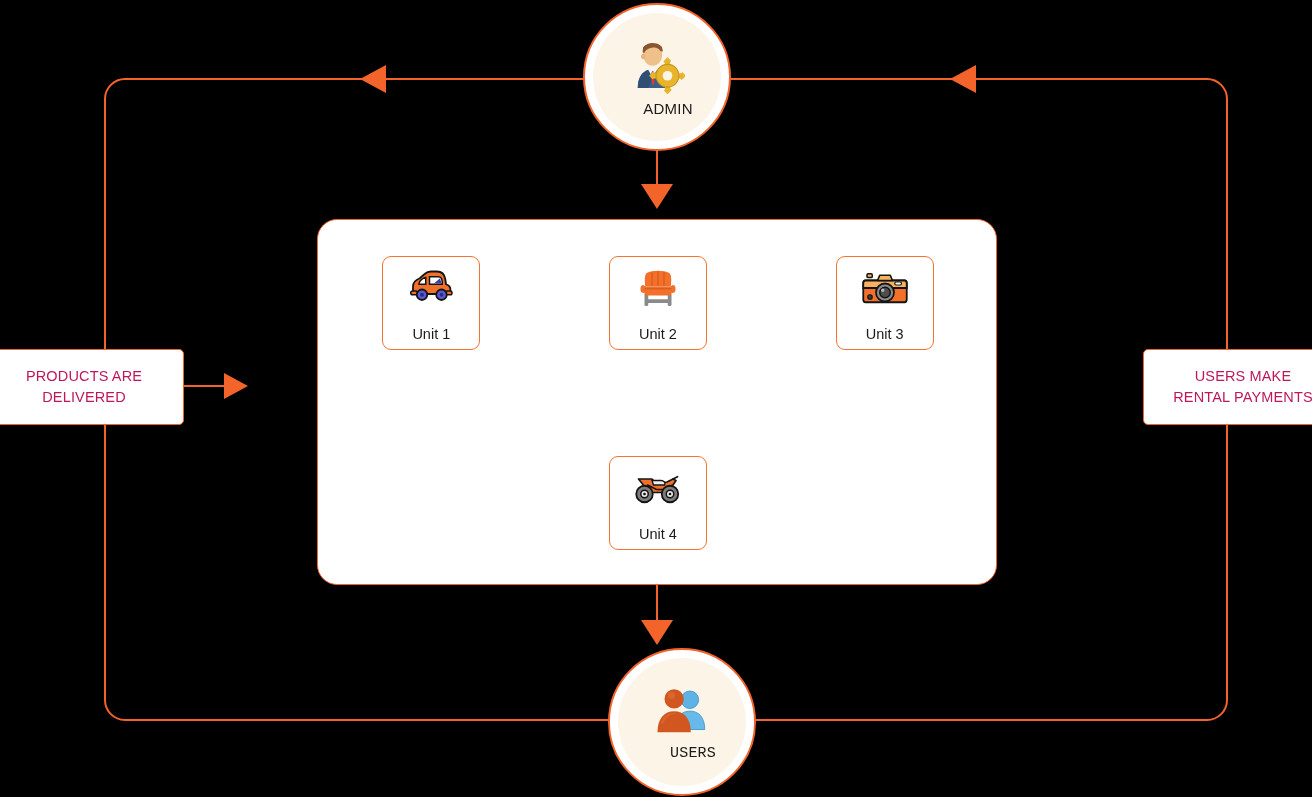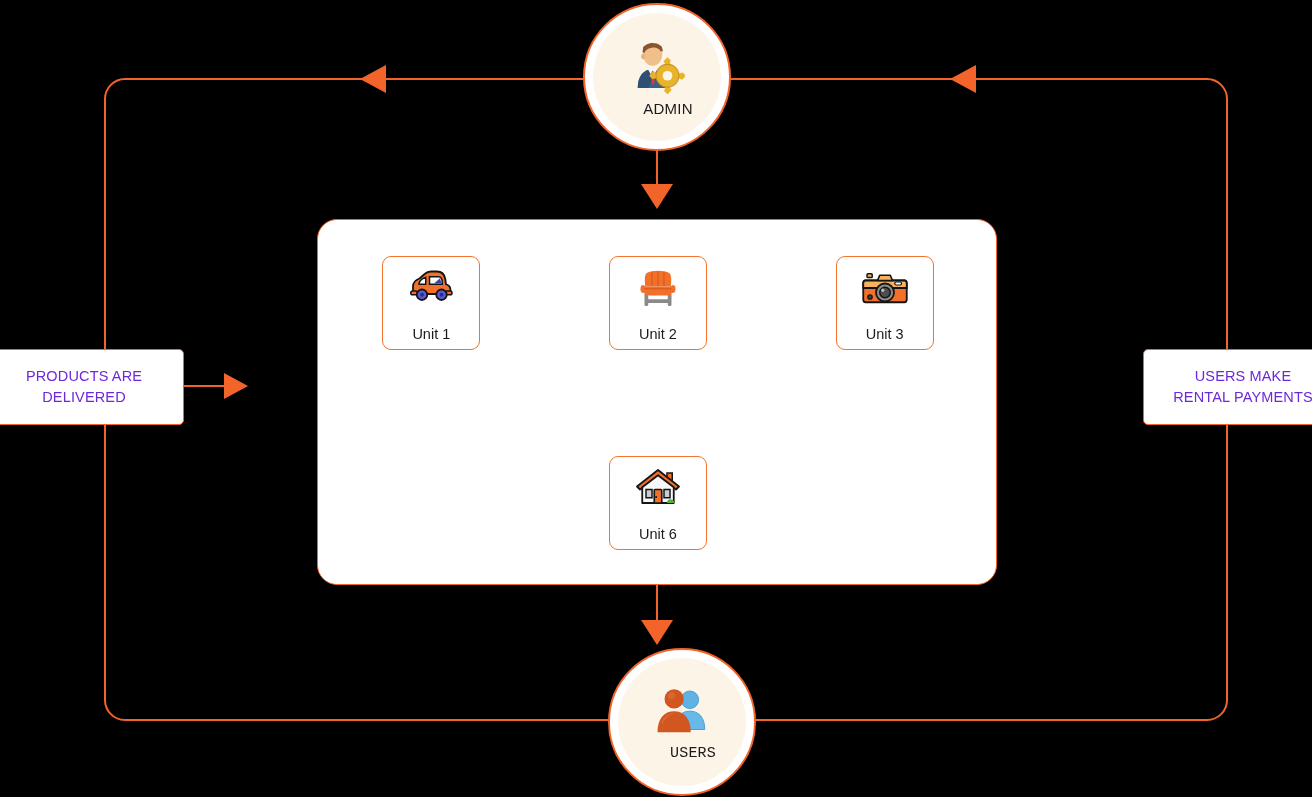--- a/index.html
+++ b/index.html
@@ -123,21 +123,21 @@
     box-sizing: border-box;
     display: flex;
     align-items: center;
     justify-content: center;
     text-align: center;
     z-index: 6;
     padding: 6px 8px;
   }
   .caption-text {
     font-size: 14.5px;
-    color: #6d28d9;
+    color: #be185d;
     line-height: 1.45;
     letter-spacing: .15px;
     white-space: pre-line;
   }
   #caption-left {
     left: -16px;
     top: 349px;
     width: 200px;
     height: 76px;
   }
@@ -272,35 +272,37 @@
           <circle cx="29" cy="35" r="2.2" fill="#b9b9b9"></circle>
           <circle cx="12" cy="44" r="3" fill="#3a3a3a" stroke="#141414" stroke-width="1.6"></circle>
         </svg>
         <div class="unit-label">Unit 3</div>
       </div>
 
     </div>
 
     <div class="unit-row" id="unit-row-bottom">
 
-
-
       <div class="unit-card">
         <svg class="unit-icon" viewBox="0 0 64 64" xmlns="http://www.w3.org/2000/svg">
-          <rect x="44" y="12" width="7" height="16" fill="#f2702a" stroke="#141414" stroke-width="2"></rect>
-          <path d="M32 8 L60 30 L56 34 L32 16 L8 34 L4 30 Z" fill="#f2702a" stroke="#141414" stroke-width="2.4" stroke-linejoin="round"></path>
-          <path d="M11 31 L32 15 L53 31 L53 52 L11 52 Z" fill="#f7f7f7" stroke="#141414" stroke-width="2.4" stroke-linejoin="round"></path>
-          <rect x="16" y="34" width="8" height="11" fill="#c9cdd2" stroke="#141414" stroke-width="2"></rect>
-          <rect x="40" y="34" width="8" height="11" fill="#c9cdd2" stroke="#141414" stroke-width="2"></rect>
-          <rect x="27" y="34" width="10" height="18" rx="1" fill="#f2702a" stroke="#141414" stroke-width="2.2"></rect>
-          <circle cx="29.5" cy="44" r="1.3" fill="#141414"></circle>
-          <path d="M44 52 C44 46 52 45 54 52 Z" fill="#54b038"></path>
+          <path d="M6 20 L24 20 L30 26 L44 24 L52 20 L56 22 L52 28 L46 30 L44 38 L22 38 L14 30 Z" fill="#f2702a" stroke="#141414" stroke-width="2.2" stroke-linejoin="round"></path>
+          <path d="M24 22 L36 22 C40 22 42 25 41 28 L26 28 Z" fill="#eceff1" stroke="#141414" stroke-width="1.8"></path>
+          <path d="M18 28 L30 34 L40 34" stroke="#141414" stroke-width="2.2" fill="none" stroke-linecap="round"></path>
+          <circle cx="14" cy="40" r="11" fill="#7d7d7d" stroke="#141414" stroke-width="2.4"></circle>
+          <circle cx="14" cy="40" r="5" fill="#e8e8e8" stroke="#141414" stroke-width="2"></circle>
+          <circle cx="14" cy="40" r="1.8" fill="#141414"></circle>
+          <circle cx="48" cy="40" r="11" fill="#7d7d7d" stroke="#141414" stroke-width="2.4"></circle>
+          <circle cx="48" cy="40" r="5" fill="#e8e8e8" stroke="#141414" stroke-width="2"></circle>
+          <circle cx="48" cy="40" r="1.8" fill="#141414"></circle>
+          <path d="M52 20 L58 17" stroke="#141414" stroke-width="2.4" stroke-linecap="round"></path>
         </svg>
-        <div class="unit-label">Unit 6</div>
+        <div class="unit-label">Unit 4</div>
       </div>
+
+
 
     </div>
   </div>
 
   <div class="caption-box" id="caption-left">
     <span class="caption-text">PRODUCTS ARE
 DELIVERED</span>
   </div>
 
   <div class="caption-box" id="caption-right">

